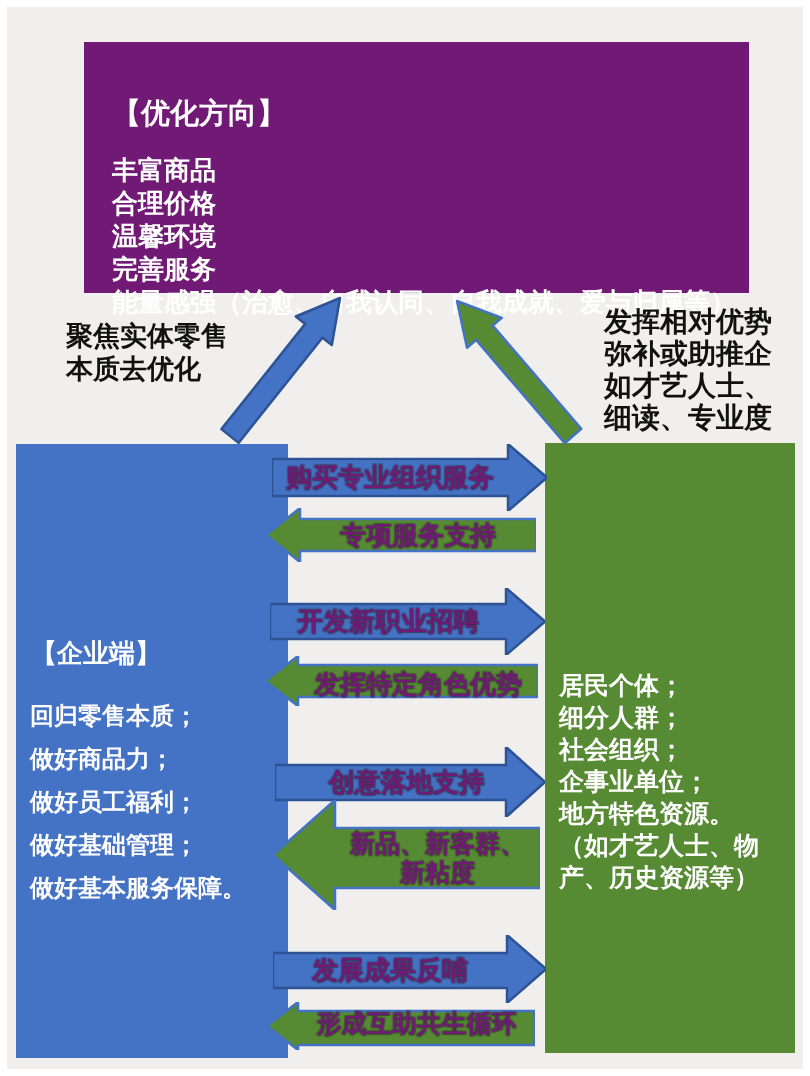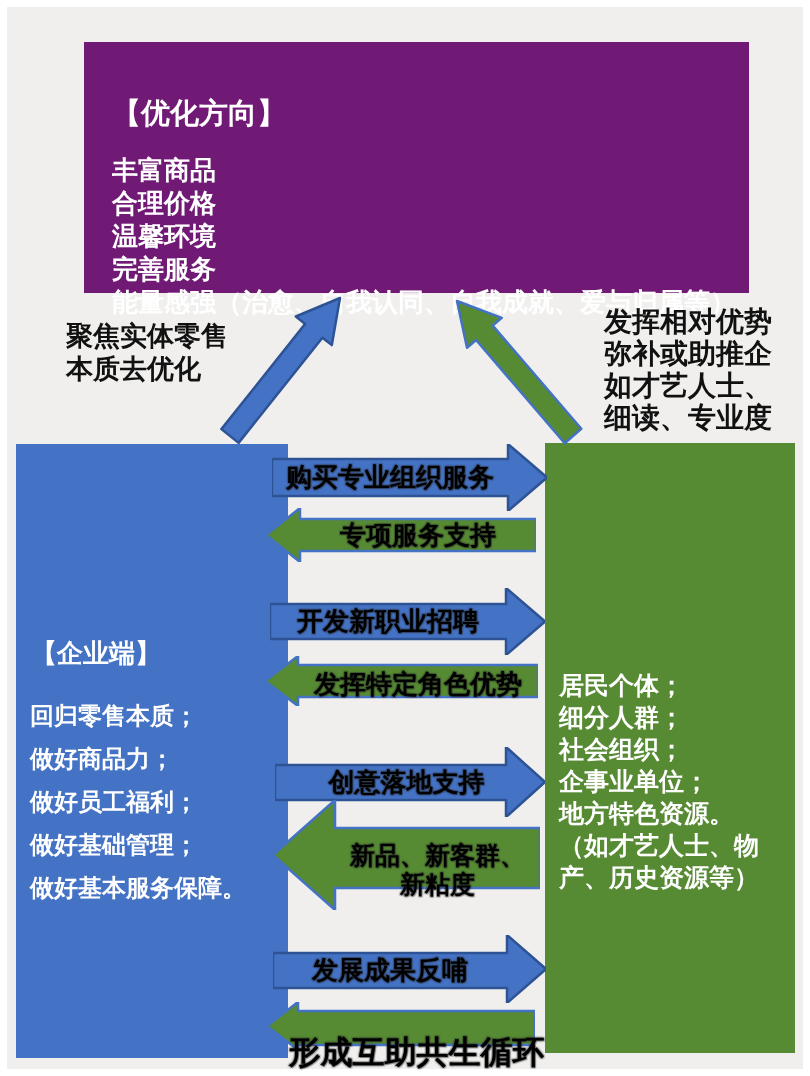--- a/index.html
+++ b/index.html
@@ -15,21 +15,21 @@
   .box-green{background:#568a33;}
   .box-title{position:absolute;color:#ffffff;font-weight:bold;white-space:nowrap;}
   .lines{position:absolute;color:#ffffff;font-weight:bold;}
   .lines div{white-space:nowrap;}
   .note{position:absolute;color:#111111;font-weight:bold;}
   .note div{white-space:nowrap;}
   .arrow{position:absolute;}
   .arrow svg{position:absolute;left:0;top:0;display:block;}
   .arrow-label{
     position:absolute;display:flex;align-items:center;justify-content:center;
-    color:#000000;font-weight:bold;text-align:center;white-space:nowrap;
+    color:#701a75;font-weight:bold;text-align:center;white-space:nowrap;
     text-shadow:1px 1px 1px rgba(40,40,40,.45), -1px -1px 1px rgba(40,40,40,.30),
                 1px -1px 1px rgba(40,40,40,.30), -1px 1px 1px rgba(40,40,40,.30);
   }
   .diag{position:absolute;left:0;top:0;}
   
   #opt-title{left:28px;top:52px;font-size:29px;}
   #opt-lines{left:28px;top:112px;font-size:26px;line-height:33px;}
   
   #ent-title{left:15px;top:192px;font-size:26px;}
   #ent-lines{left:14px;top:250px;font-size:24px;line-height:43px;}
@@ -127,33 +127,33 @@
     <svg width="270" height="70" viewBox="0 0 270 70">
       <polygon points="0,18 231,18 231,0 270,35 231,70 231,53 0,53" fill="#4472c4" stroke="#2e5395" stroke-width="2.5" stroke-linejoin="round"></polygon>
     </svg>
     <div class="arrow-label" style="left:16px;top:18px;width:231px;height:35px;font-size:26px;">创意落地支持</div>
   </div>
 
   <div class="arrow" style="left:273px;top:800px;width:267px;height:110px;">
     <svg width="267" height="110" viewBox="0 0 267 110">
       <polygon points="267,28 62,28 62,0 0,55 62,110 62,88 267,88" fill="#568a33" stroke="#4472c4" stroke-width="2.5" stroke-linejoin="round"></polygon>
     </svg>
-    <div class="arrow-label" style="left:62px;top:28px;width:205px;height:60px;font-size:25px;line-height:29px;display:block;padding-top:13px;">
+    <div class="arrow-label" style="left:62px;top:28px;width:205px;height:60px;font-size:25px;line-height:29px;display:block;padding-top:1px;">
       <div>新品、新客群、</div>
       <div>新粘度</div>
     </div>
   </div>
 
   <div class="arrow" style="left:273px;top:935px;width:273px;height:68px;">
     <svg width="273" height="68" viewBox="0 0 273 68">
       <polygon points="0,18 234,18 234,0 273,34 234,68 234,53 0,53" fill="#4472c4" stroke="#2e5395" stroke-width="2.5" stroke-linejoin="round"></polygon>
     </svg>
     <div class="arrow-label" style="left:0;top:18px;width:234px;height:35px;font-size:26px;">发展成果反哺</div>
   </div>
 
   <div class="arrow" style="left:267px;top:1002px;width:268px;height:48px;">
     <svg width="268" height="48" viewBox="0 0 268 48">
       <polygon points="268,9 31,9 31,0 0,24 31,48 31,43 268,43" fill="#568a33" stroke="#4472c4" stroke-width="2.5" stroke-linejoin="round"></polygon>
     </svg>
-    <div class="arrow-label" style="left:31px;top:9px;width:237px;height:24px;font-size:32px;margin-top:30px;">形成互助共生循环</div>
+    <div class="arrow-label" style="left:31px;top:9px;width:237px;height:24px;font-size:25px;">形成互助共生循环</div>
   </div>
 
 </div>
 
 </body></html>

